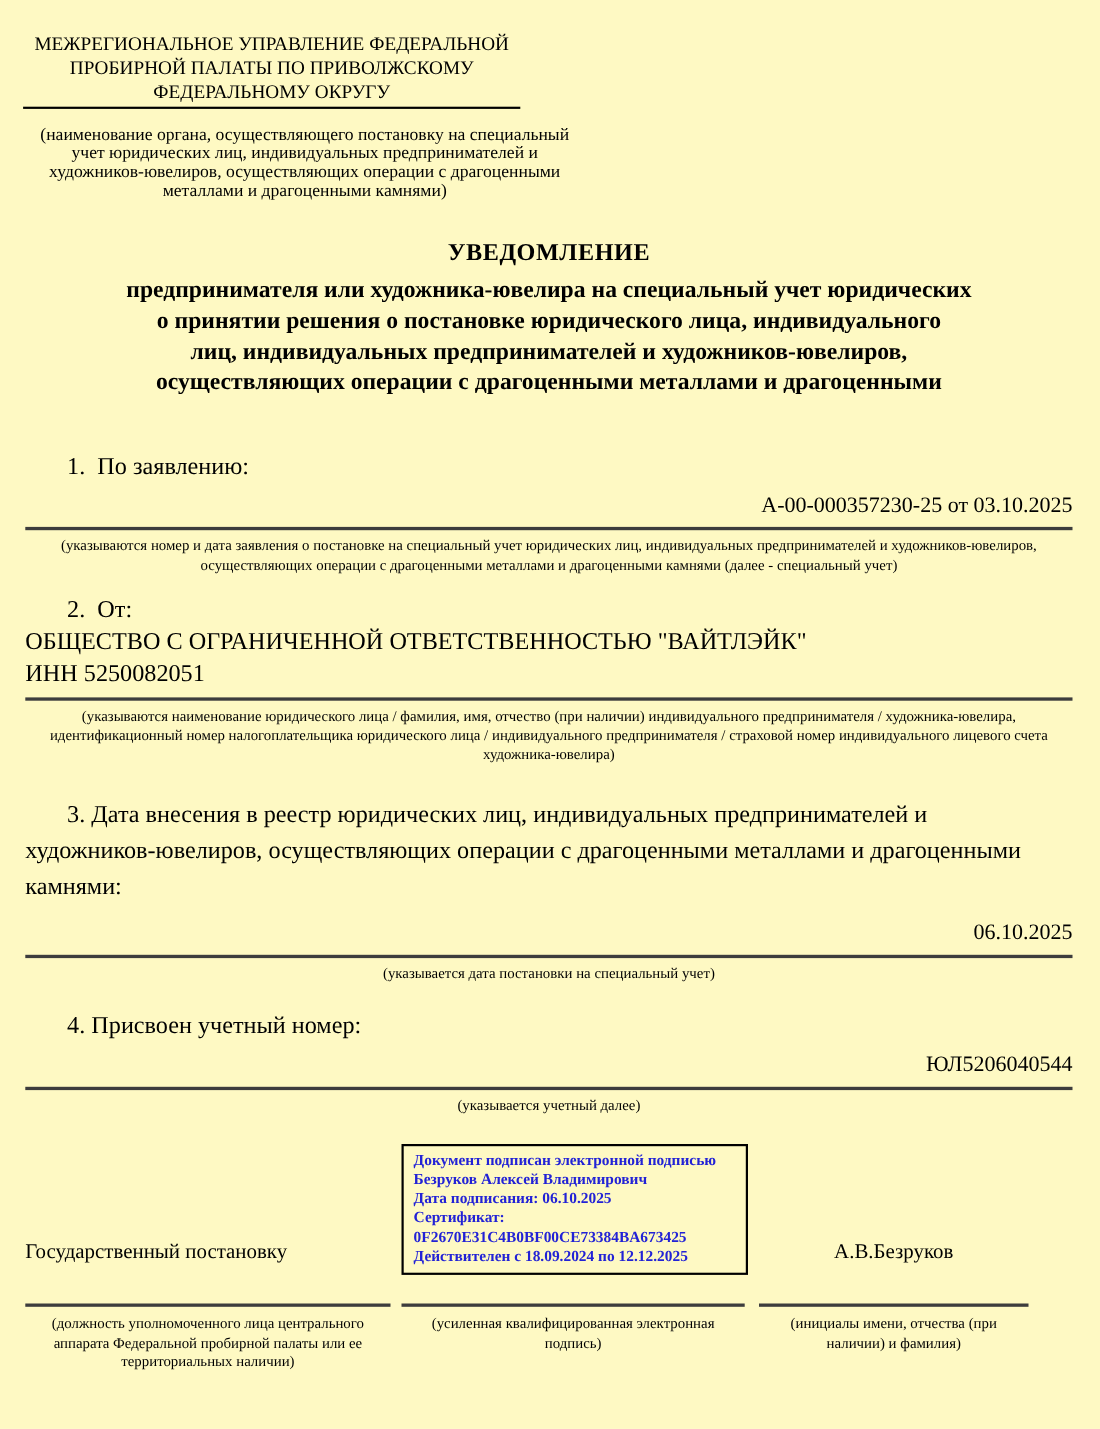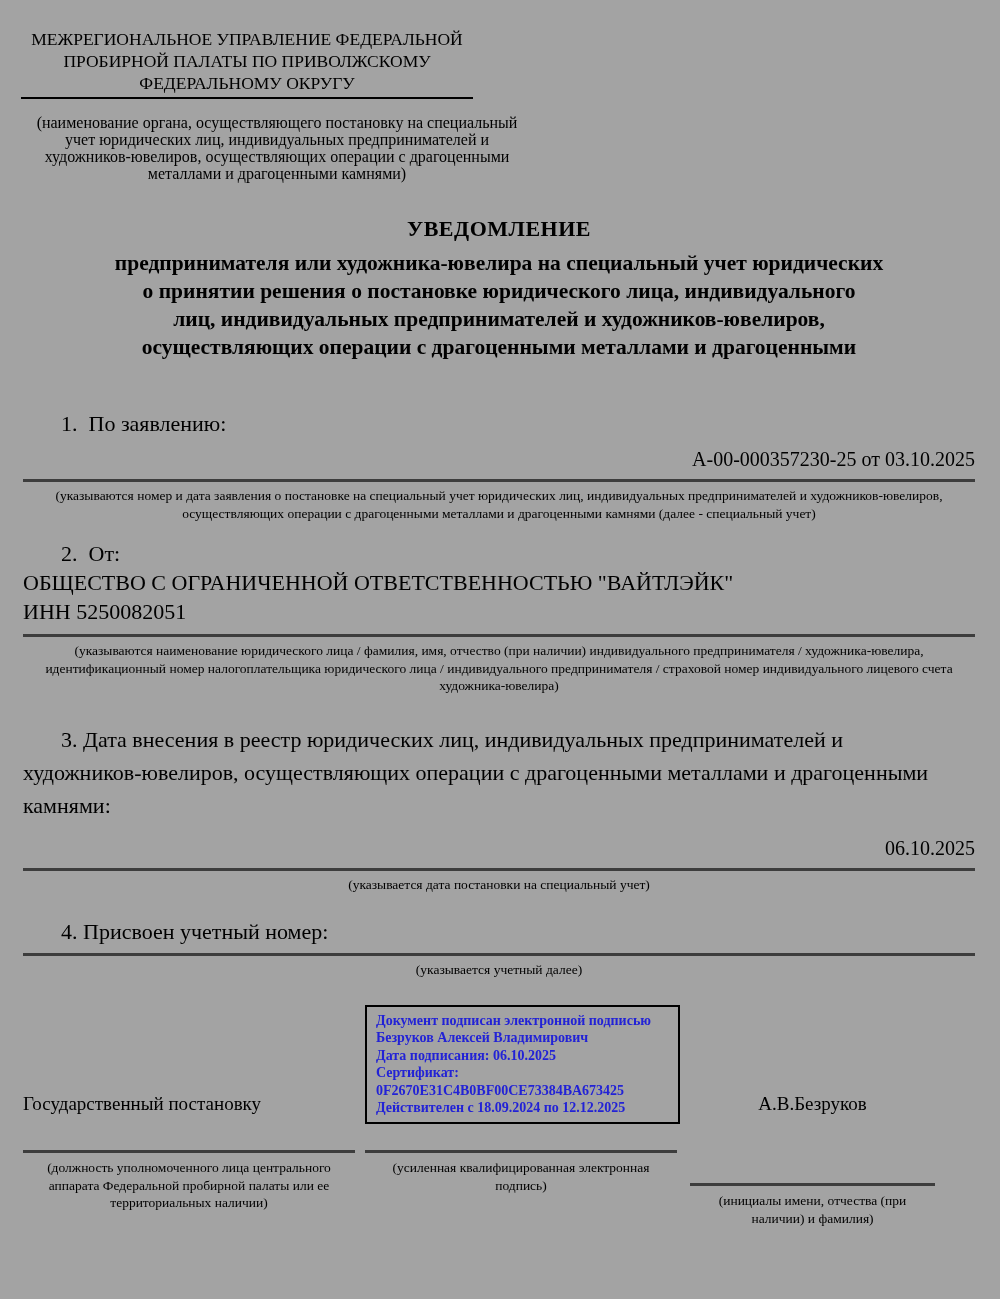--- a/index.html
+++ b/index.html
@@ -1,21 +1,21 @@
 <!DOCTYPE html>
 <html><head>
 <meta charset="utf-8">
 <style>
   html, body { margin: 0; padding: 0; background: #ffffff; }
   .page {
     width: 1000px;
     height: 1299px;
     box-sizing: border-box;
     padding: 28px 25px 0 23px;
-    background: #a3a3a3;
+    background: #fef9c3;
     color: #000000;
     font-family: "Liberation Serif", "DejaVu Serif", serif;
     overflow: hidden;
     position: relative;
   }
 
   
   .org-block {
     width: 452px;
     margin-left: -2px;
@@ -121,21 +121,21 @@
   }
   .sig-cap {
     border-top: 3px solid #3d3d3d;
     padding-top: 6px;
     text-align: center;
     font-size: 13.5px;
     line-height: 17.5px;
   }
   .sig-cap-left  { width: 332px; }
   .sig-cap-mid   { width: 312px; margin-left: 10px; }
-  .sig-cap-right { width: 245px; margin-left: 13px; margin-top: 33px; }
+  .sig-cap-right { width: 245px; margin-left: 13px; }
   .sig-cap-mid .cap-inner   { width: 270px; margin: 0 auto; }
   .sig-cap-right .cap-inner { width: 210px; margin: 0 auto; }
 </style>
 </head>
 <body>
 
 <div class="page">
 
   <div class="org-block">
     <div>МЕЖРЕГИОНАЛЬНОЕ УПРАВЛЕНИЕ ФЕДЕРАЛЬНОЙ</div>
@@ -164,20 +164,21 @@
   </div>
   <div class="rule"></div>
   <div class="small-caption">(указываются наименование юридического лица / фамилия, имя, отчество (при наличии) индивидуального предпринимателя / художника-ювелира, идентификационный номер налогоплательщика юридического лица / индивидуального предпринимателя / страховой номер индивидуального лицевого счета художника-ювелира)</div>
 
   <div class="para3">3. Дата внесения в реестр юридических лиц, индивидуальных предпринимателей и художников-ювелиров, осуществляющих операции с драгоценными металлами и драгоценными камнями:</div>
   <div class="value-line s3-value">06.10.2025</div>
   <div class="rule"></div>
   <div class="small-caption">(указывается дата постановки на специальный учет)</div>
 
   <div class="num-label s4-label">4. Присвоен учетный номер:</div>
+  <div class="value-line s4-value">ЮЛ5206040544</div>
   <div class="rule"></div>
   <div class="small-caption">(указывается учетный далее)</div>
 
   <div class="sig-row">
     <div class="sig-col-left">
       <div class="sig-label">Государственный постановку</div>
     </div>
     <div class="sig-col-mid">
       <div class="stamp">
         <div>Документ подписан электронной подписью</div>

